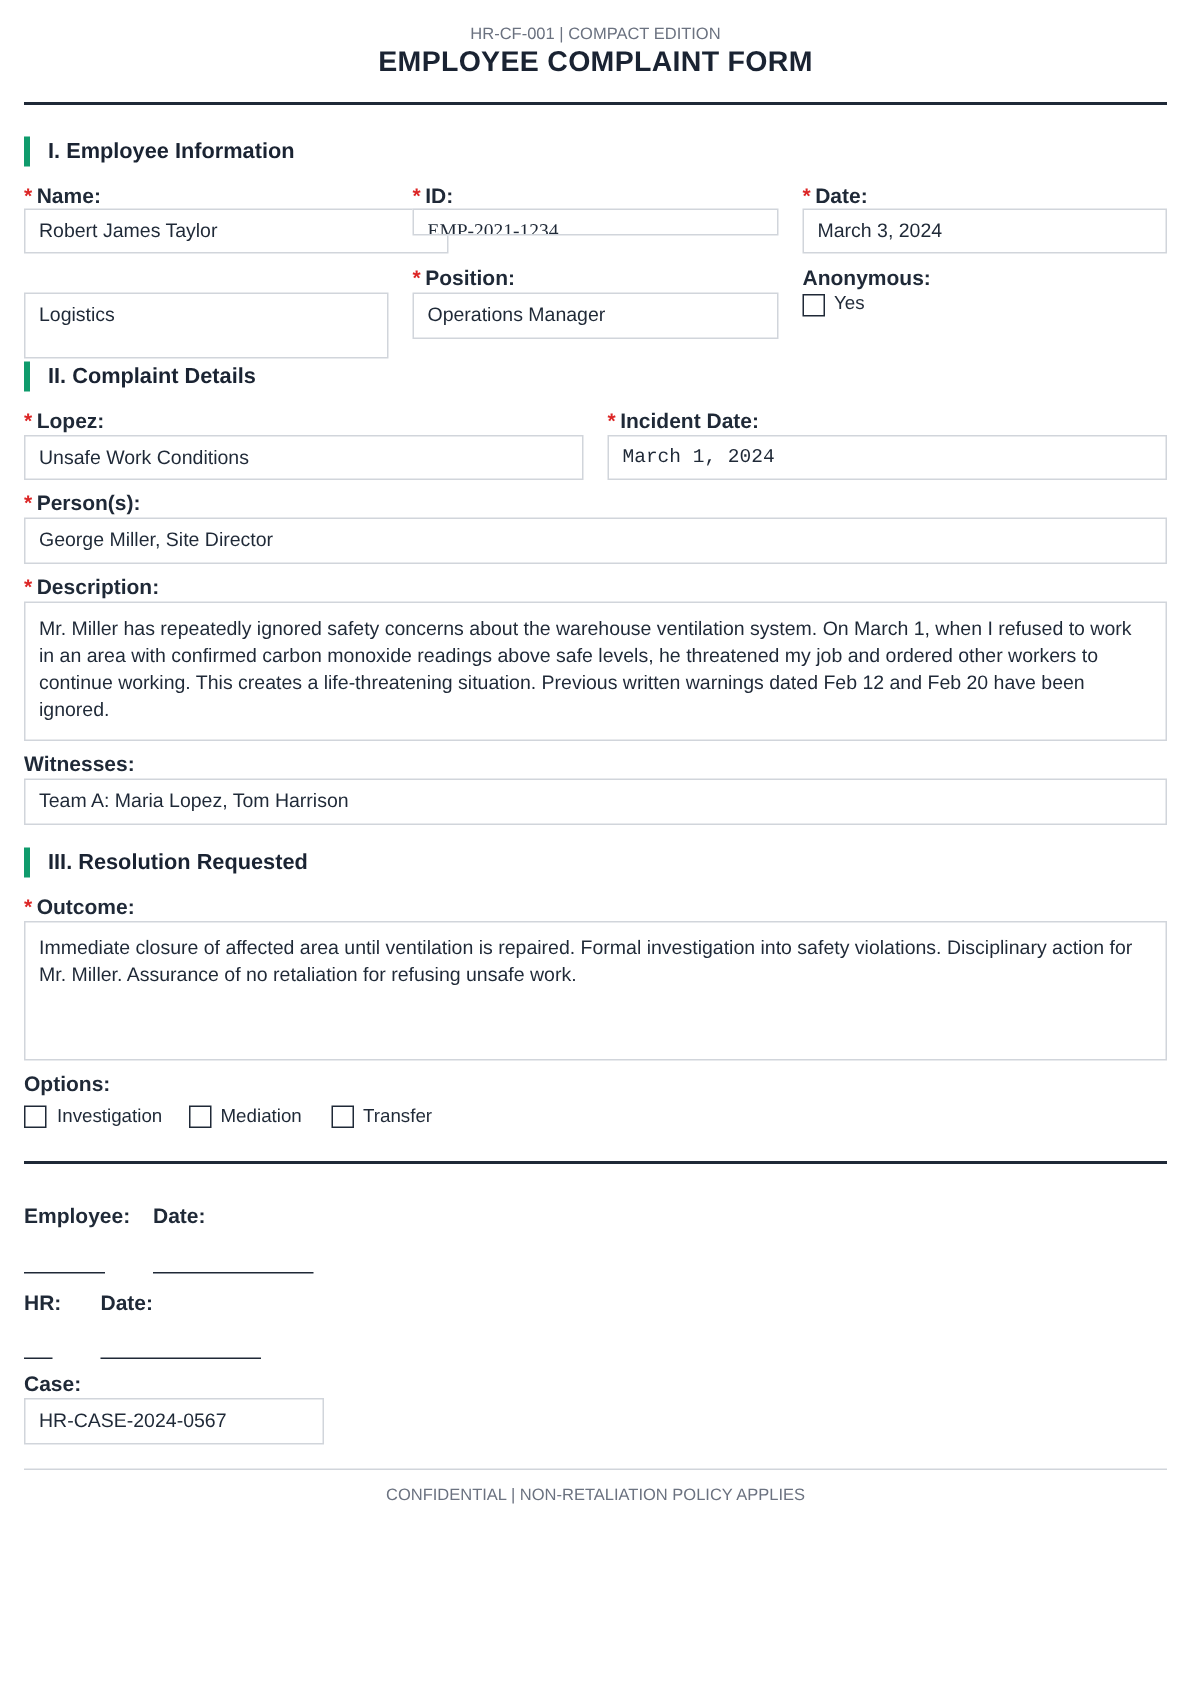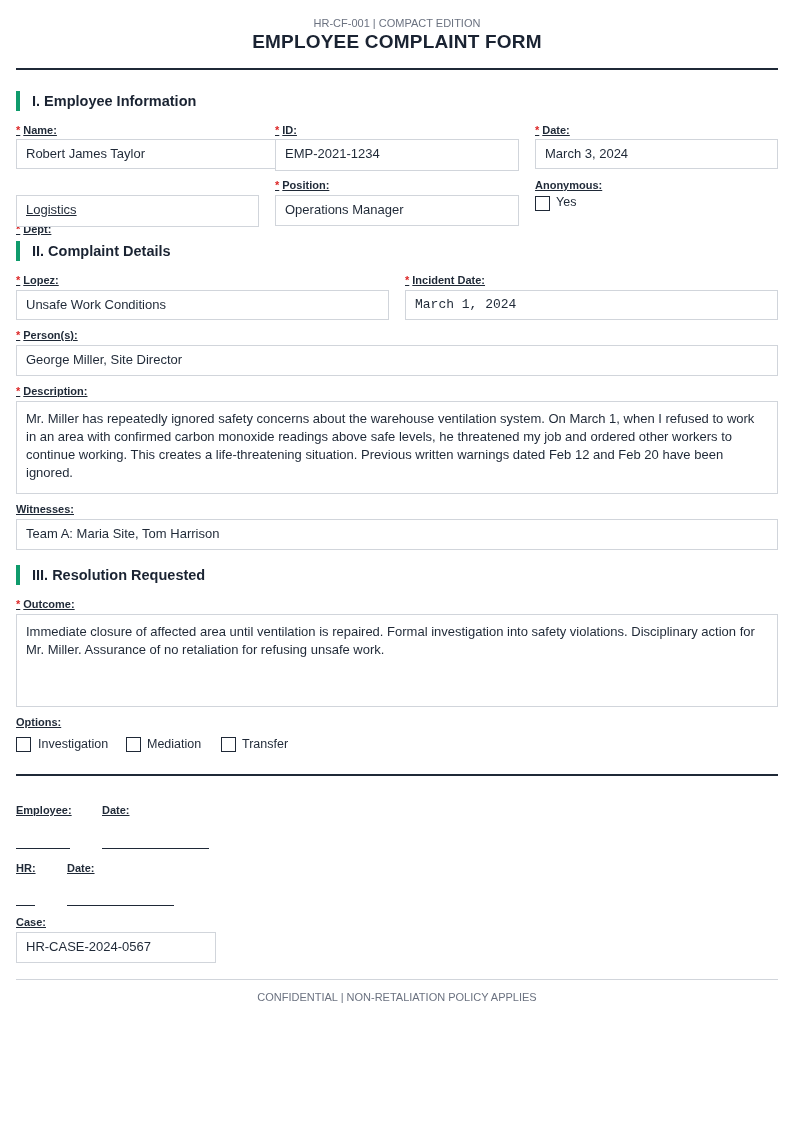--- a/index.html
+++ b/index.html
@@ -23,23 +23,22 @@
   .rule-thick { position: absolute; left: 0; width: 762px; height: 2px; background: #1f2937; }
 
   .section-head {
     position: absolute; left: 0; height: 20px;
     border-left: 4px solid #0f9b6c;
     padding-left: 12px;
     font-size: 14.5px; font-weight: bold; color: #1a2332; line-height: 20px;
   }
 
   .lbl {
-    position: absolute; font-size: 11px; font-weight: bold; color: #1f2937;
+    position: absolute; font-size: 14px; font-weight: bold; color: #1f2937;
     line-height: 12px;
-    text-decoration: underline;
   }
   .req { color: #dc2626; font-weight: bold; margin-right: 3px; }
 
   .field {
     position: absolute; border: 1px solid #d1d5db; background: #fff;
     font-size: 13px; color: #1f2937; padding: 0 9px; line-height: 28px;
     white-space: nowrap; overflow: hidden;
   }
   .field.multi {
     white-space: normal; line-height: 18px; padding: 8px 9px;
@@ -66,27 +65,27 @@
   <div class="doc-code">HR-CF-001 | COMPACT EDITION</div>
   <div class="doc-title">EMPLOYEE COMPLAINT FORM</div>
   <div class="rule-thick" style="top:68px;"></div>
 
   <div class="section-head" style="top:91px;">I. Employee Information</div>
 
   <div class="lbl" style="top:124px; left:0;"><span class="req">*</span><span>Name:</span></div>
   <div class="field" style="top:139px; left:0; width:283px; height:30px;">Robert James Taylor</div>
 
   <div class="lbl" style="top:124px; left:259px;"><span class="req">*</span><span>ID:</span></div>
-  <div class="field" style="top:139px; left:259px; width:244px; height:32px;">EMP-2021-1234</div>
+  <div class="field" style="top:139px; left:259px; width:244px; height:18px;font-family:Liberation Serif, serif;">EMP-2021-1234</div>
 
   <div class="lbl" style="top:124px; left:519px;"><span class="req">*</span><span>Date:</span></div>
   <div class="field" style="top:139px; left:519px; width:243px; height:30px;">March 3, 2024</div>
 
   <div class="lbl" style="top:179px; left:0;margin-top:44px;"><span class="req">*</span><span>Dept:</span></div>
-  <div class="field" style="top:195px; left:0; width:243px; height:32px;text-decoration:underline;">Logistics</div>
+  <div class="field" style="top:195px; left:0; width:243px; height:44px;">Logistics</div>
 
   <div class="lbl" style="top:179px; left:259px;"><span class="req">*</span><span>Position:</span></div>
   <div class="field" style="top:195px; left:259px; width:244px; height:31px;">Operations Manager</div>
 
   <div class="lbl" style="top:179px; left:519px;">Anonymous:</div>
   <div class="cb" style="top:196px; left:519px;"></div>
   <div class="cb-label" style="top:195px; left:540px;">Yes</div>
 
   <div class="section-head" style="top:241px;">II. Complaint Details</div>
 
@@ -96,21 +95,21 @@
   <div class="lbl" style="top:274px; left:389px;"><span class="req">*</span><span>Incident Date:</span></div>
   <div class="field" style="top:290px; left:389px; width:373px; height:30px;font-family:Liberation Mono, monospace;">March 1, 2024</div>
 
   <div class="lbl" style="top:329px; left:0;"><span class="req">*</span><span>Person(s):</span></div>
   <div class="field" style="top:345px; left:0; width:762px; height:31px;">George Miller, Site Director</div>
 
   <div class="lbl" style="top:385px; left:0;"><span class="req">*</span><span>Description:</span></div>
   <div class="field multi" style="top:401px; left:0; width:762px; height:93px;">Mr. Miller has repeatedly ignored safety concerns about the warehouse ventilation system. On March 1, when I refused to work in an area with confirmed carbon monoxide readings above safe levels, he threatened my job and ordered other workers to continue working. This creates a life-threatening situation. Previous written warnings dated Feb 12 and Feb 20 have been ignored.</div>
 
   <div class="lbl" style="top:503px; left:0;">Witnesses:</div>
-  <div class="field" style="top:519px; left:0; width:762px; height:31px;">Team A: Maria Site, Tom Harrison</div>
+  <div class="field" style="top:519px; left:0; width:762px; height:31px;">Team A: Maria Lopez, Tom Harrison</div>
 
   <div class="section-head" style="top:565px;">III. Resolution Requested</div>
 
   <div class="lbl" style="top:598px; left:0;"><span class="req">*</span><span>Outcome:</span></div>
   <div class="field multi" style="top:614px; left:0; width:762px; height:93px;">Immediate closure of affected area until ventilation is repaired. Formal investigation into safety violations. Disciplinary action for Mr. Miller. Assurance of no retaliation for refusing unsafe work.</div>
 
   <div class="lbl" style="top:716px; left:0;">Options:</div>
 
   <div class="cb" style="top:737px; left:0;"></div>
   <div class="cb-label" style="top:737px; left:22px;">Investigation</div>

